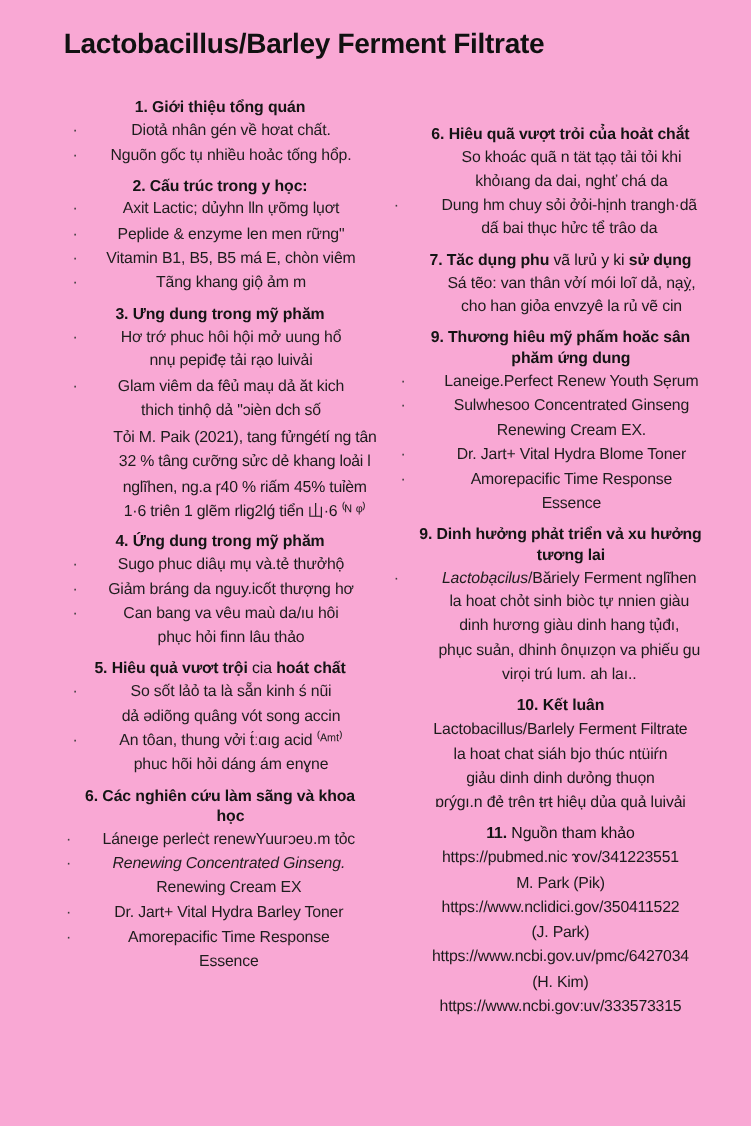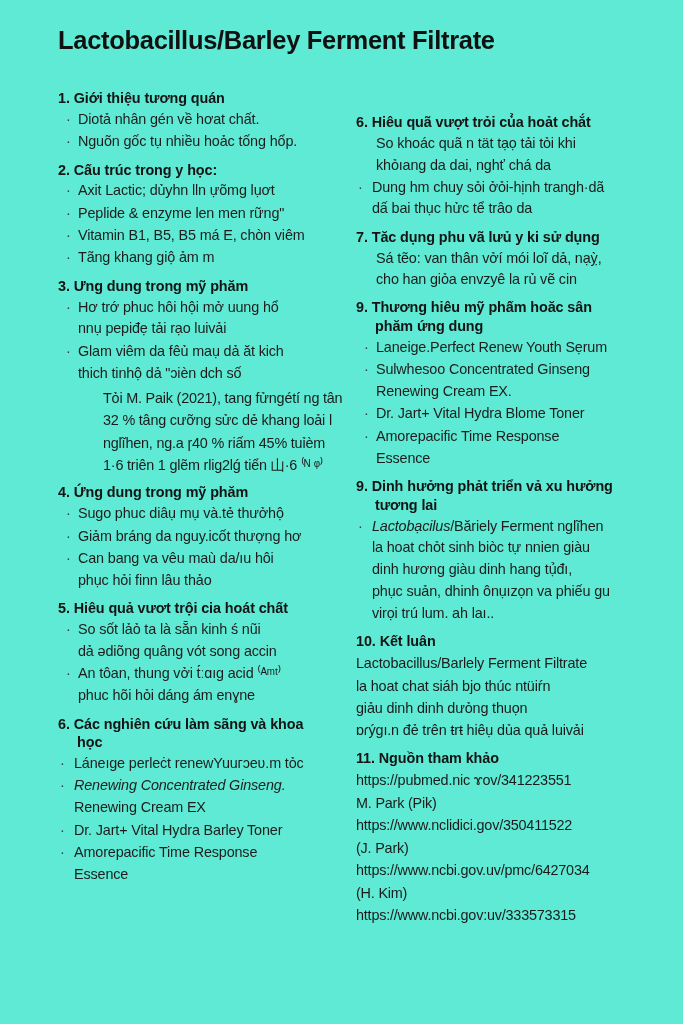--- a/index.html
+++ b/index.html
@@ -12,23 +12,24 @@
     height: 1024px;
     background: #f5f4ef;
     font-family: "Liberation Sans", sans-serif;
     color: #1b1b1b;
     overflow: hidden;
   }
   .page {
     position: relative;
     width: 683px;
     height: 1024px;
-    background: #5eead4;
+    background: #f9a8d4;
     box-sizing: border-box;
     padding: 0;
+    text-align: center;
   }
   .doc-title {
     position: absolute;
     left: 58px;
     top: 26px;
     font-size: 25.5px;
     font-weight: bold;
     letter-spacing: -0.3px;
     color: #111111;
     white-space: nowrap;
@@ -58,21 +59,21 @@
   .sec-head {
     font-size: 14.4px;
     font-weight: bold;
     color: #141414;
     line-height: 1.30;
     margin: 0 0 1px 0;
     padding-top: 7px;
     letter-spacing: -0.1px;
   }
   .sec-head .num { font-weight: bold; }
-  .sec-head .reg { font-weight: bold; }
+  .sec-head .reg { font-weight: normal; }
   .sec-head .cont {
     display: block;
     padding-left: 19px;
   }
   .bullets {
     list-style: none;
     margin: 0;
     padding: 0;
   }
   .bullets li {
@@ -132,21 +133,21 @@
 <div class="page">
 
   <div class="doc-title">Lactobacillus/Barley Ferment Filtrate</div>
 
   <div class="columns">
 
     <div class="col col-left">
 
       <div class="sec-head">
         <span class="num">1.</span>
-        <span>Giới thiệu tương quán</span>
+        <span>Giới thiệu tổng quán</span>
       </div>
       <ul class="bullets">
         <li><span class="dot">·</span><span>Diotả nhân gén về hơat chất.</span></li>
         <li><span class="dot">·</span><span>Nguõn gốc tụ nhiều hoảc tống hổp.</span></li>
       </ul>
 
       <div class="sec-head">
         <span class="num">2.</span>
         <span>Cấu trúc trong y học:</span>
       </div>

